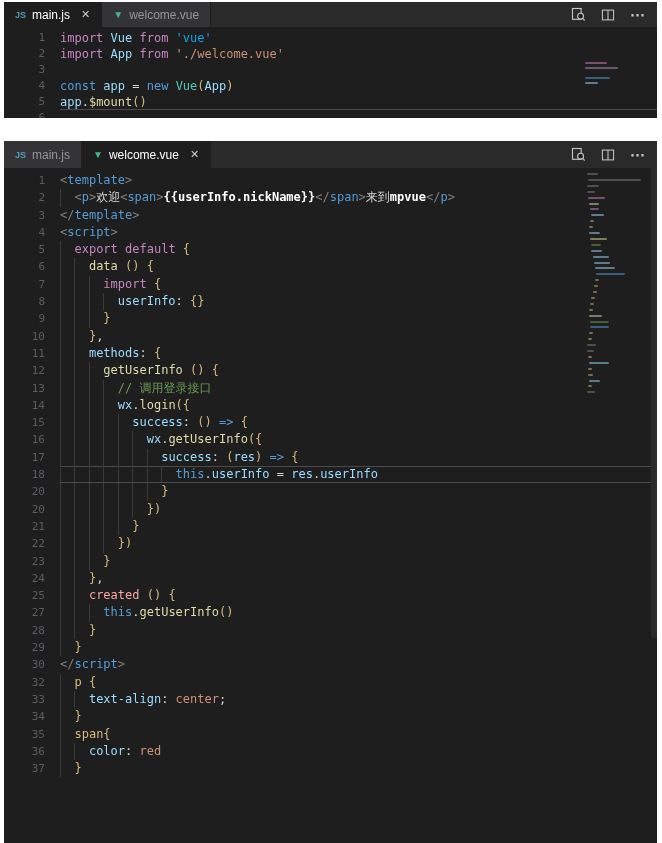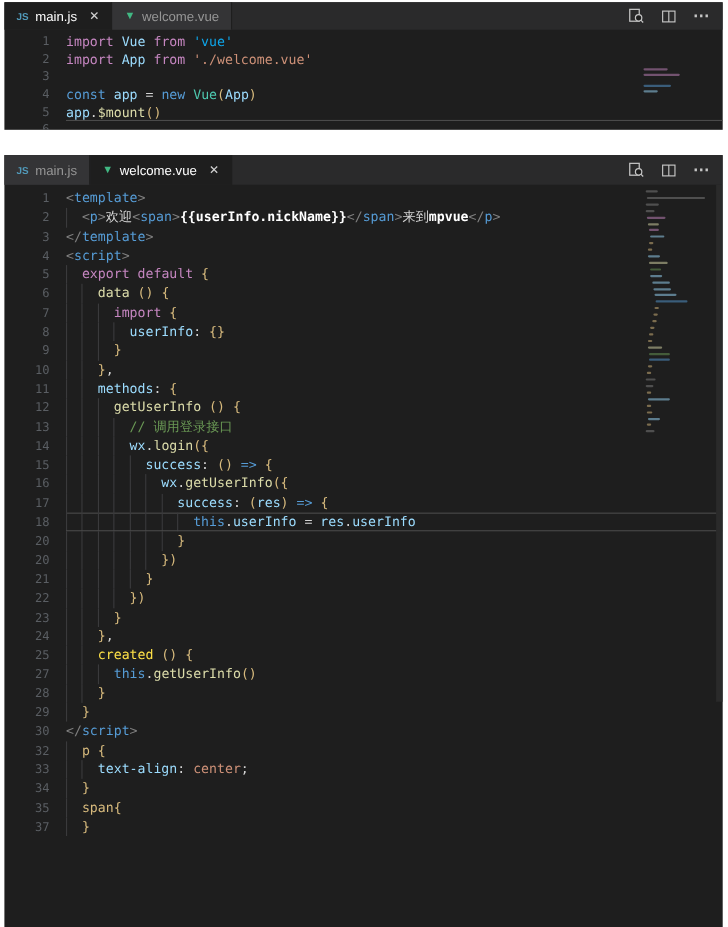--- a/index.html
+++ b/index.html
@@ -230,21 +230,21 @@
       <div class="line">
         <div class="num">23</div>
         <div class="code"><span class="guide" style="left: 0ch;"></span><span class="guide" style="left: 2ch;"></span><span class="guide" style="left: 4ch;"></span><span class="tk tk-w" style="color: rgb(212, 212, 212);">      </span><span class="tk tk-br" style="color: rgb(215, 186, 125);">}</span></div>
       </div>
       <div class="line">
         <div class="num">24</div>
         <div class="code"><span class="guide" style="left: 0ch;"></span><span class="guide" style="left: 2ch;"></span><span class="tk tk-w" style="color: rgb(212, 212, 212);">    </span><span class="tk tk-br" style="color: rgb(215, 186, 125);">}</span><span class="tk tk-p" style="color: rgb(212, 212, 212);">,</span></div>
       </div>
       <div class="line">
         <div class="num">25</div>
-        <div class="code"><span class="guide" style="left: 0ch;"></span><span class="guide" style="left: 2ch;"></span><span class="tk tk-w" style="color: rgb(212, 212, 212);">    </span><span class="tk tk-f" style="color: #fde047;">created </span><span class="tk tk-br" style="color: rgb(215, 186, 125);">() {</span></div>
+        <div class="code"><span class="guide" style="left: 0ch;"></span><span class="guide" style="left: 2ch;"></span><span class="tk tk-w" style="color: rgb(212, 212, 212);">    </span><span class="tk tk-f" style="color: #fca5a5;">created </span><span class="tk tk-br" style="color: rgb(215, 186, 125);">() {</span></div>
       </div>
       <div class="line">
         <div class="num">27</div>
         <div class="code"><span class="guide" style="left: 0ch;"></span><span class="guide" style="left: 2ch;"></span><span class="guide" style="left: 4ch;"></span><span class="tk tk-w" style="color: rgb(212, 212, 212);">      </span><span class="tk tk-b" style="color: rgb(86, 156, 214);">this</span><span class="tk tk-p" style="color: rgb(212, 212, 212);">.</span><span class="tk tk-f" style="color: rgb(220, 220, 170);">getUserInfo</span><span class="tk tk-br" style="color: rgb(215, 186, 125);">()</span></div>
       </div>
       <div class="line">
         <div class="num">28</div>
         <div class="code"><span class="guide" style="left: 0ch;"></span><span class="guide" style="left: 2ch;"></span><span class="tk tk-w" style="color: rgb(212, 212, 212);">    </span><span class="tk tk-br" style="color: rgb(215, 186, 125);">}</span></div>
       </div>
       <div class="line">
@@ -263,20 +263,24 @@
         <div class="num">33</div>
         <div class="code"><span class="guide" style="left: 0ch;"></span><span class="guide" style="left: 2ch;"></span><span class="tk tk-w" style="color: rgb(212, 212, 212);">    </span><span class="tk tk-v" style="color: rgb(156, 220, 254);">text-align</span><span class="tk tk-p" style="color: rgb(212, 212, 212);">: </span><span class="tk tk-s" style="color: rgb(206, 145, 120);">center</span><span class="tk tk-p" style="color: rgb(212, 212, 212);">;</span></div>
       </div>
       <div class="line">
         <div class="num">34</div>
         <div class="code"><span class="guide" style="left: 0ch;"></span><span class="tk tk-w" style="color: rgb(212, 212, 212);">  </span><span class="tk tk-br" style="color: rgb(215, 186, 125);">}</span></div>
       </div>
       <div class="line">
         <div class="num">35</div>
         <div class="code"><span class="guide" style="left: 0ch;"></span><span class="tk tk-w" style="color: rgb(212, 212, 212);">  </span><span class="tk tk-sel" style="color: rgb(215, 186, 125);">span</span><span class="tk tk-br" style="color: rgb(215, 186, 125);">{</span></div>
+      </div>
+      <div class="line">
+        <div class="num">36</div>
+        <div class="code"><span class="guide" style="left: 0ch;"></span><span class="guide" style="left: 2ch;"></span><span class="tk tk-w" style="color: rgb(212, 212, 212);">    </span><span class="tk tk-v" style="color: rgb(156, 220, 254);">color</span><span class="tk tk-p" style="color: rgb(212, 212, 212);">: </span><span class="tk tk-s" style="color: rgb(206, 145, 120);">red</span></div>
       </div>
       <div class="line">
         <div class="num">37</div>
         <div class="code"><span class="guide" style="left: 0ch;"></span><span class="tk tk-w" style="color: rgb(212, 212, 212);">  </span><span class="tk tk-br" style="color: rgb(215, 186, 125);">}</span></div>
       </div>
     </div>
   <div class="minimap">
       <div class="mbar" style="top: 0px; left: 0px; width: 10.5px; background: rgb(128, 128, 128); opacity: 0.5;"></div>
       <div class="mbar" style="top: 5.9px; left: 1.1px; width: 52.5px; background: rgb(128, 128, 128); opacity: 0.5;"></div>
       <div class="mbar" style="top: 11.8px; left: 0px; width: 11.55px; background: rgb(128, 128, 128); opacity: 0.5;"></div>

